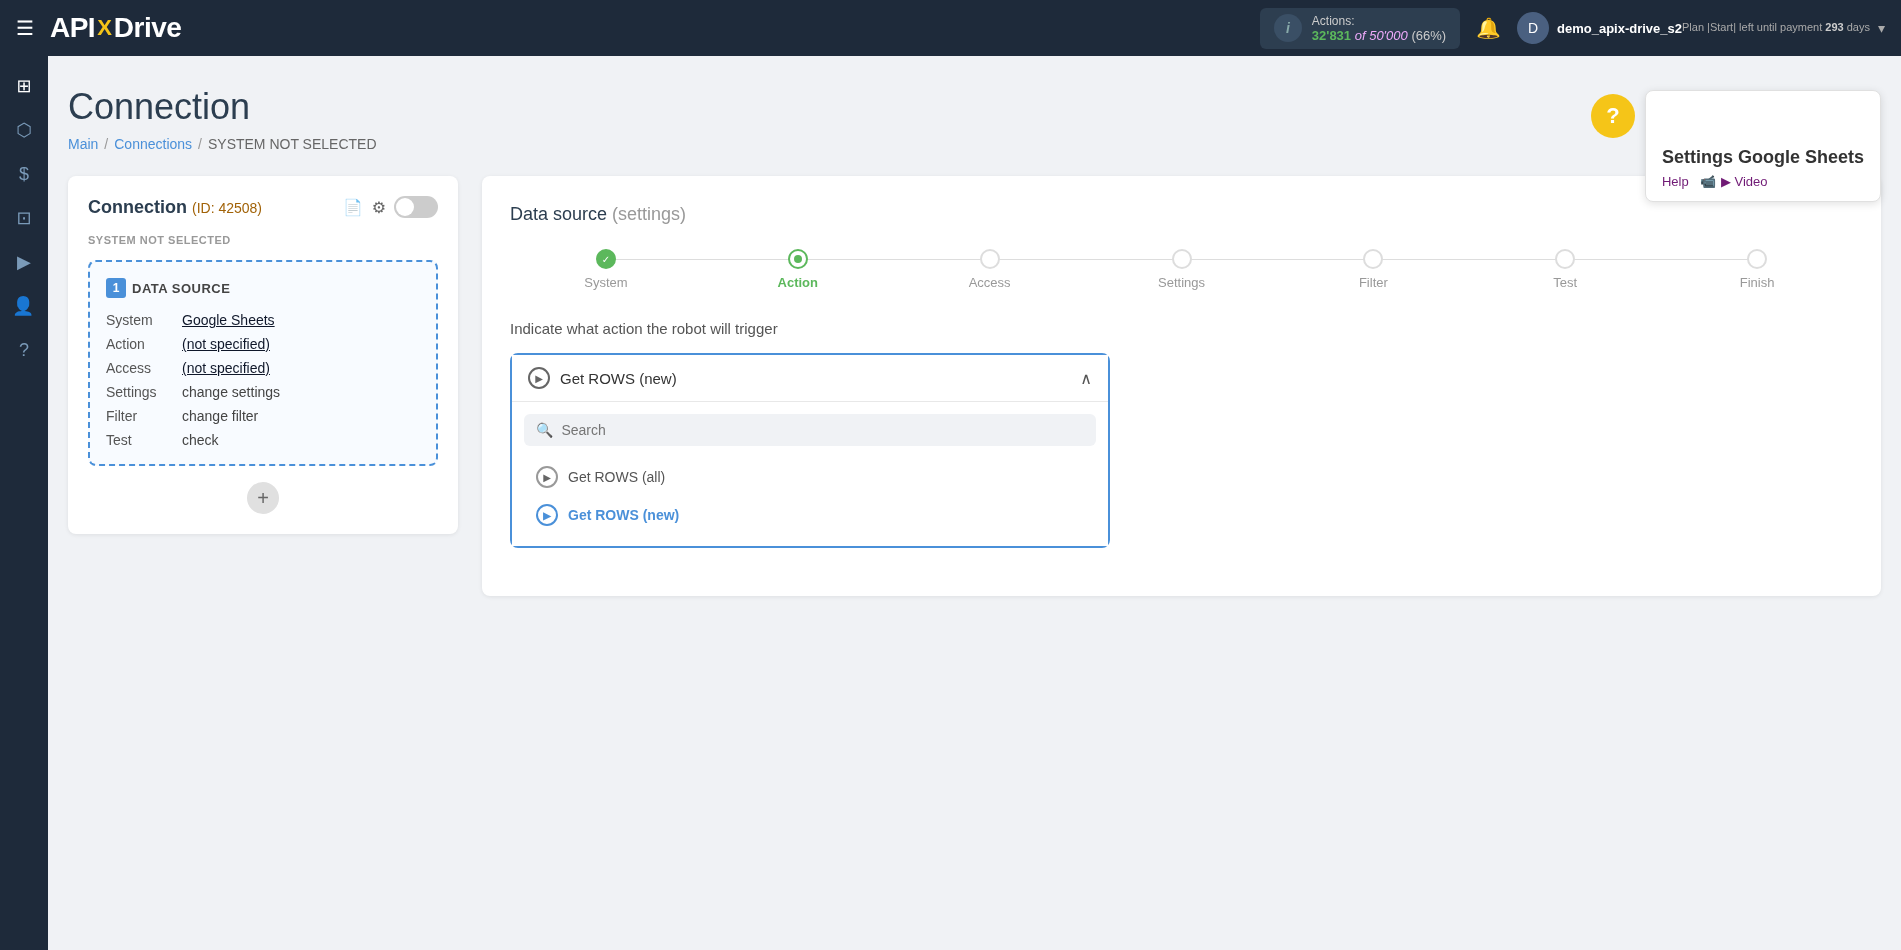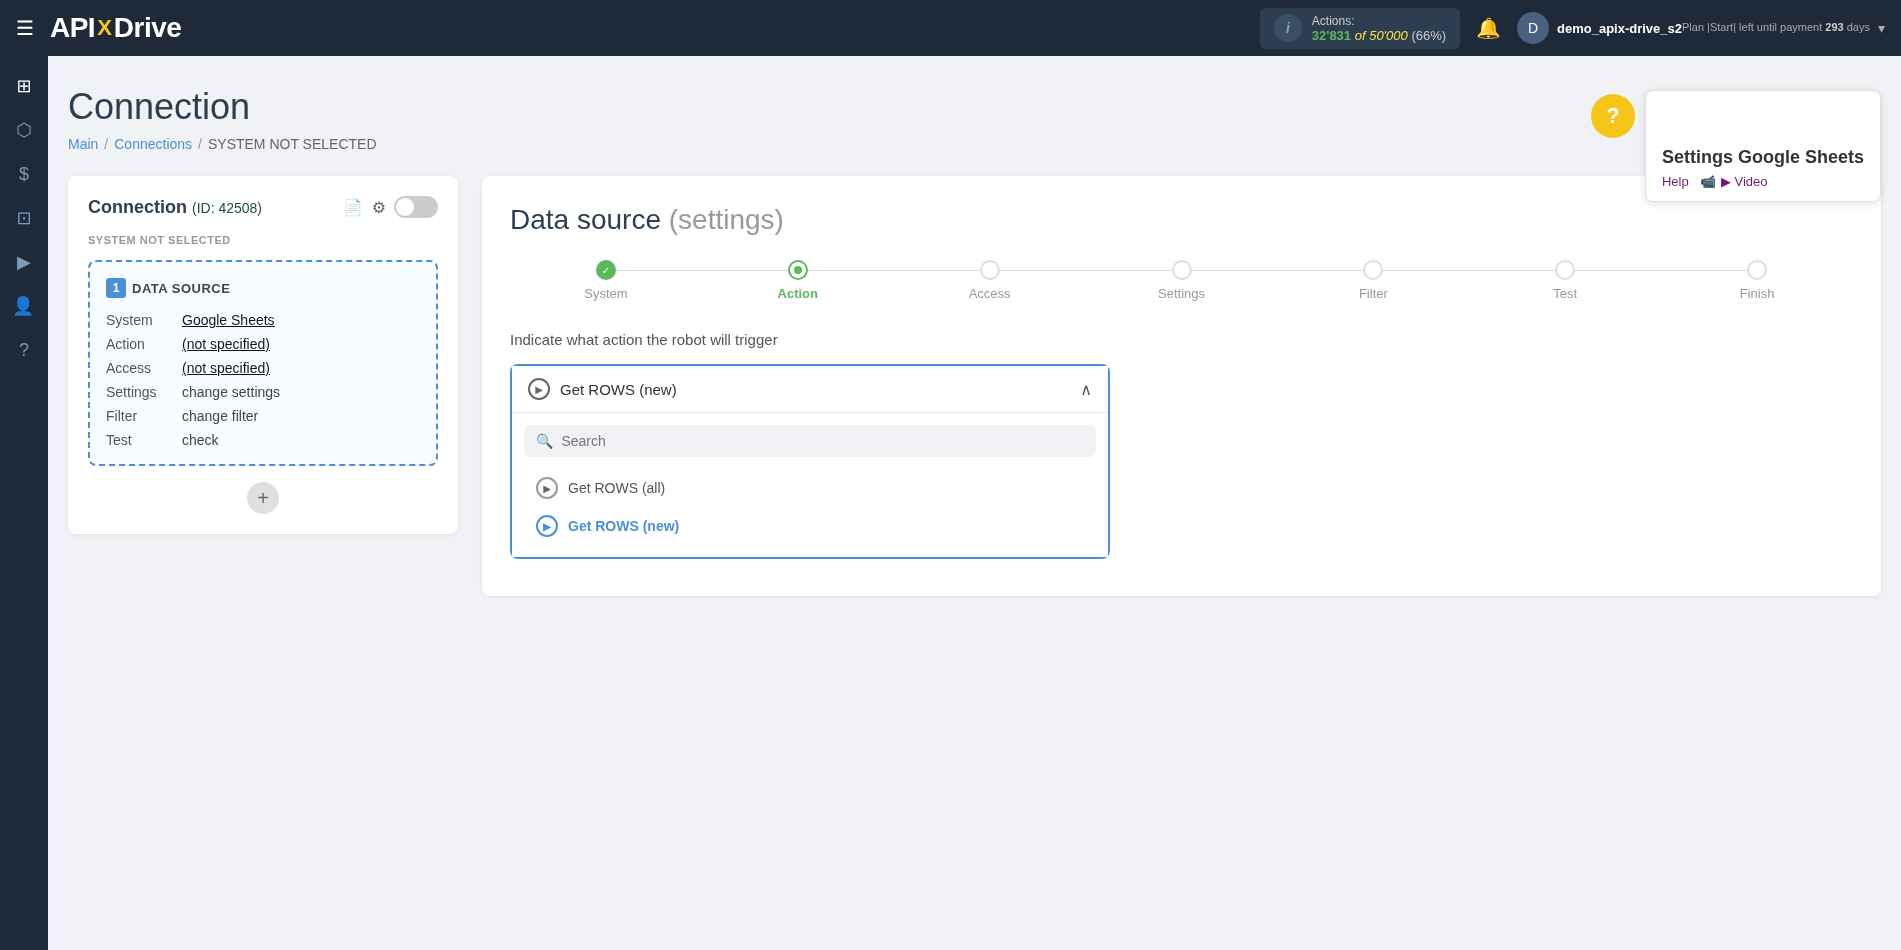--- a/index.html
+++ b/index.html
@@ -35,21 +35,21 @@
       background: #3a4f65;
       border-radius: 50%;
       display: flex; align-items: center; justify-content: center;
       color: #8aa;
       font-size: 14px; font-style: italic; font-weight: bold;
     }
     .actions-text { display: flex; flex-direction: column; }
     .actions-label { color: #ccc; font-size: 12px; }
     .actions-count { font-size: 13px; }
     .actions-count .used { color: #5cb85c; font-weight: 600; }
-    .actions-count .total { color: #fde047; font-style: italic; }
+    .actions-count .total { color: #f0abfc; font-style: italic; }
     .actions-count .pct { color: #ccc; }
     .bell-icon { color: #aaa; font-size: 20px; cursor: pointer; }
     .user-info { display: flex; align-items: center; gap: 8px; cursor: pointer; }
     .user-avatar {
       width: 32px; height: 32px; border-radius: 50%;
       background: #4a6080;
       display: flex; align-items: center; justify-content: center;
       color: #fff; font-size: 14px;
     }
     .user-details { display: flex; flex-direction: row; }
@@ -206,21 +206,21 @@
     
     .right-card {
       background: #fff;
       border-radius: 8px;
       padding: 28px;
       flex: 1;
       box-shadow: 0 1px 4px rgba(0,0,0,0.08);
       min-height: 420px;
     }
     .right-card-title {
-      font-size: 28px;
+      font-size: 18px;
       font-weight: 500;
       color: #2c3e50;
       margin-bottom: 24px;
     }
     .right-card-title .settings-text { color: #999; font-weight: 400; }
 
     
     .steps-bar {
       display: flex;
       align-items: center;
@@ -424,21 +424,21 @@
     <a href="#">Connections</a>
     <span class="sep">/</span>
     <span class="current">SYSTEM NOT SELECTED</span>
   </div>
 
   <div class="cards-layout">
 
     <div class="left-card">
       <div class="card-header">
         <div class="card-title">
-          <span>Connection <span style="font-size:14px;color:#14532d;font-weight:400;text-align:right;">(ID: 42508)</span></span>
+          <span>Connection <span style="font-size:14px;color:#a16207;font-weight:400;text-align:right;">(ID: 42508)</span></span>
         </div>
         <div class="card-actions">
           <span class="card-icon">📄</span>
           <span class="card-icon">⚙</span>
           <div class="toggle"></div>
         </div>
       </div>
       <div class="system-not-selected">SYSTEM NOT SELECTED</div>
       <div class="datasource-box">
         <div class="datasource-header">

